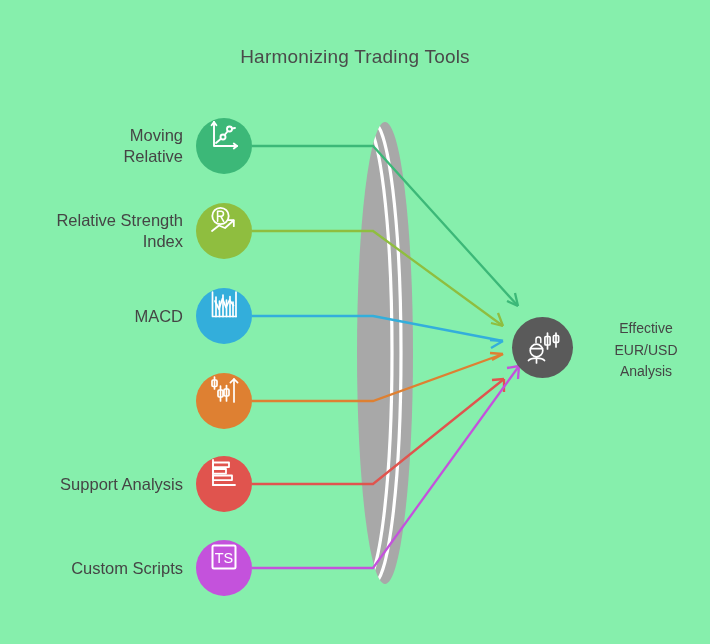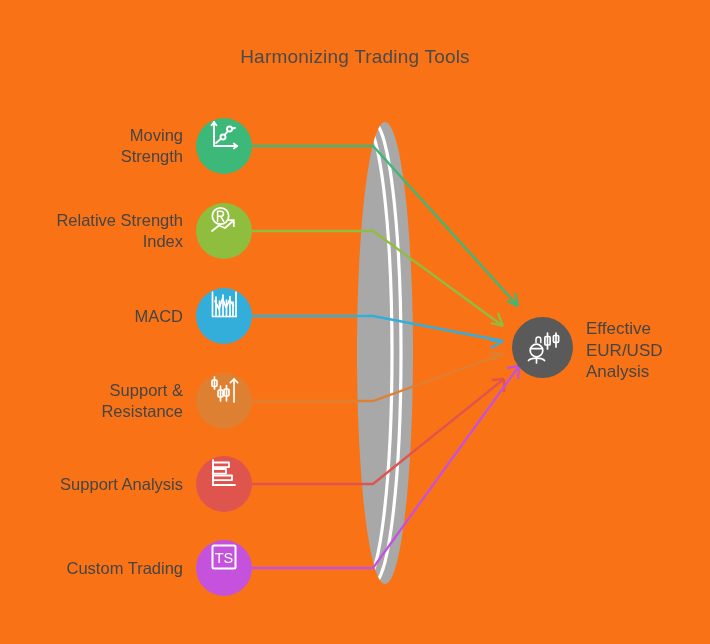--- a/index.html
+++ b/index.html
@@ -9,21 +9,21 @@
     background: #ffffff;
   }
   body {
     font-family: "Liberation Sans", sans-serif;
     -webkit-font-smoothing: antialiased;
   }
   #canvas {
     position: relative;
     width: 710px;
     height: 644px;
-    background: #f97316;
+    background: #86efac;
     overflow: hidden;
   }
   #diagram-title {
     position: absolute;
     left: 0;
     top: 46px;
     width: 710px;
     text-align: center;
     font-size: 19px;
     color: #4a4a4a;
@@ -82,24 +82,25 @@
     background: #5a5a5a;
     display: flex;
     align-items: center;
     justify-content: center;
   }
   #target-label {
     position: absolute;
     left: 586px;
     top: 318px;
     width: 120px;
-    font-size: 17px;
+    font-size: 14px;
     line-height: 21.5px;
     color: #454545;
     white-space: pre-line;
+    text-align: center;
   }
 </style>
 </head>
 <body>
 
 <div id="canvas">
 
   <div id="diagram-title">Harmonizing Trading Tools</div>
 
   <svg id="wires" viewBox="0 0 710 644">
@@ -143,21 +144,21 @@
     </g>
 
     <g>
       <path d="M252,568 L373,568 L519,366" fill="none" stroke="#c452dc" stroke-width="2.3"></path>
       <path d="M519,366 L507,368 M519,366 L518,379" fill="none" stroke="#c452dc" stroke-width="2.3"></path>
     </g>
   </svg>
 
   <div class="src-row" style="top:118px;">
     <div class="src-label">Moving
-Strength</div>
+Relative</div>
     <div class="src-badge" style="background:#3cb878;">
       <svg width="34" height="34" viewBox="0 0 34 34" fill="none" stroke="#ffffff" stroke-width="1.9" stroke-linecap="round" stroke-linejoin="round">
         <path d="M7 4 L7 28 L30 28"></path>
         <path d="M7 4 L4.6 7.2 M7 4 L9.4 7.2"></path>
         <path d="M30 28 L26.8 25.6 M30 28 L26.8 30.4"></path>
         <path d="M9 25 L16 19 L22.5 11 L28 10"></path>
         <circle cx="16" cy="19" r="2.5" fill="#3cb878"></circle>
         <circle cx="22.5" cy="11" r="2.5" fill="#3cb878"></circle>
       </svg>
     </div>
@@ -182,22 +183,20 @@
       <svg width="36" height="36" viewBox="0 0 36 36" fill="none" stroke="#ffffff" stroke-width="1.8" stroke-linecap="round" stroke-linejoin="round">
         <circle cx="14.5" cy="13" r="8.2"></circle>
         <path d="M11.6 18.3 L11.6 8.2 L15.4 8.2 A2.6 2.6 0 0 1 15.4 13.3 L11.6 13.3 M14.8 13.3 L17.6 18.3" stroke-width="1.6"></path>
         <path d="M6 28 L13 22.5 L19 25 L27.5 17.5"></path>
         <path d="M21.8 17.2 L27.8 17.2 L27.8 23.2"></path>
       </svg>
     </div>
   </div>
 
   <div class="src-row" style="top:373px;">
-    <div class="src-label">Support &amp;
-Resistance</div>
     <div class="src-badge" style="background:#de8032;">
       <svg width="34" height="34" viewBox="0 0 34 34" fill="none" stroke="#ffffff" stroke-width="1.7" stroke-linecap="round" stroke-linejoin="round">
         <path d="M7.5 4 L7.5 16"></path>
         <rect x="5" y="7" width="5" height="6.5" rx="1.2"></rect>
         <path d="M13.5 13 L13.5 28"></path>
         <rect x="11" y="17" width="5" height="7" rx="1.2"></rect>
         <path d="M19.5 12.5 L19.5 28"></path>
         <rect x="17" y="16" width="5" height="7" rx="1.2"></rect>
         <path d="M27 29 L27 6"></path>
         <path d="M23.4 9.6 L27 6 L30.6 9.6"></path>
@@ -212,21 +211,21 @@
         <path d="M6 4 L6 29"></path>
         <rect x="6" y="6.5" width="16" height="4.6"></rect>
         <rect x="6" y="13" width="13" height="4.6"></rect>
         <rect x="6" y="19.5" width="19" height="4.6"></rect>
         <path d="M6 29 L28 29"></path>
       </svg>
     </div>
   </div>
 
   <div class="src-row" style="top:540px;">
-    <div class="src-label">Custom Trading</div>
+    <div class="src-label">Custom Scripts</div>
     <div class="src-badge" style="background:#c452dc;">
       <svg width="34" height="34" viewBox="0 0 34 34" fill="none">
         <rect x="5.5" y="5.5" width="23" height="23" rx="1.5" fill="none" stroke="#ffffff" stroke-width="2"></rect>
         <text x="17" y="23" font-family="'Liberation Sans', sans-serif" font-size="14.5" fill="#ffffff" text-anchor="middle">TS</text>
       </svg>
     </div>
   </div>
 
   <div id="target-node">
     <svg width="42" height="42" viewBox="0 0 42 42" fill="none" stroke="#ffffff" stroke-width="1.7" stroke-linecap="round" stroke-linejoin="round">

